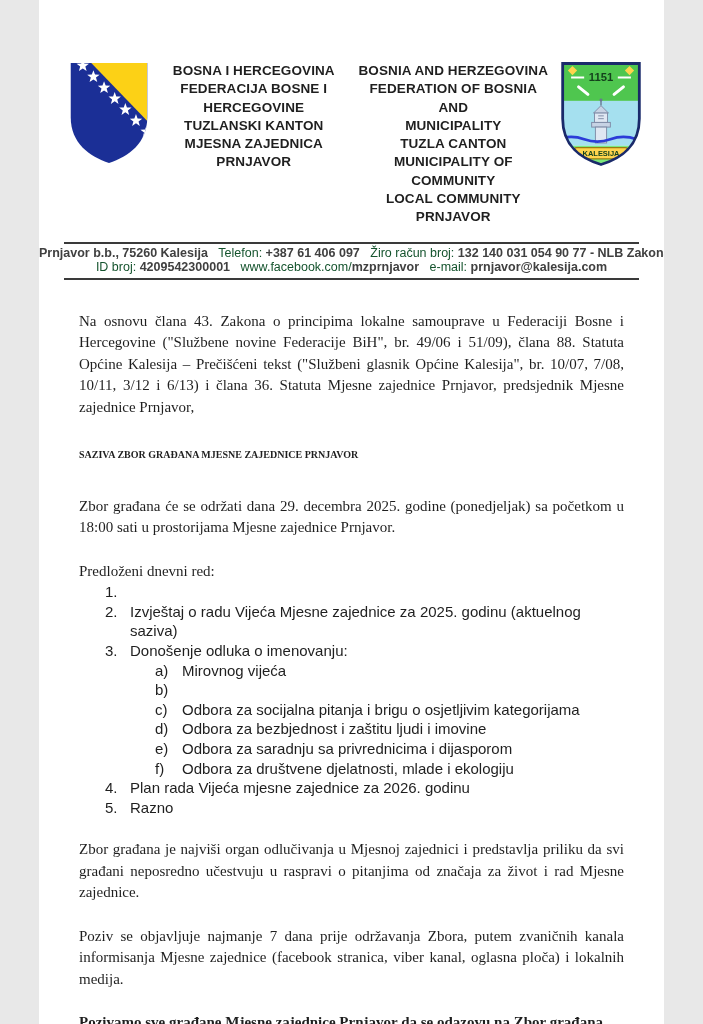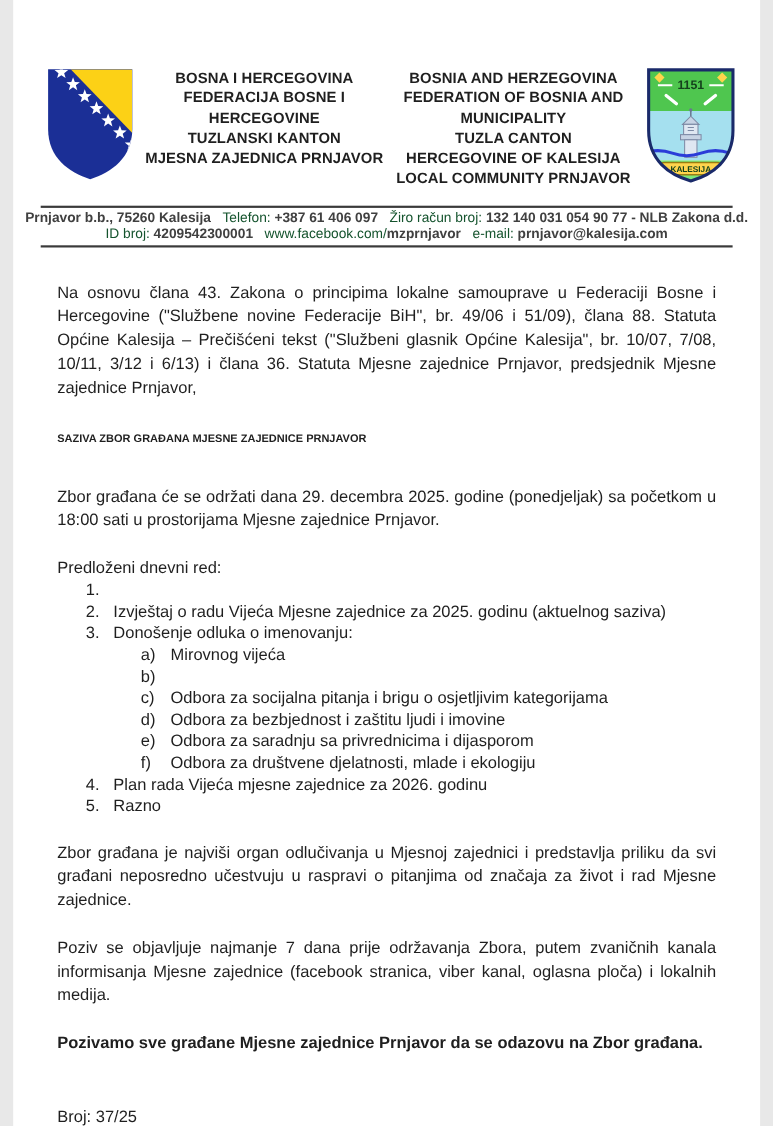--- a/index.html
+++ b/index.html
@@ -1,18 +1,18 @@
 <!DOCTYPE html>
 <html><head>
 <meta charset="utf-8">
 <style>
   html,body{margin:0;padding:0;background:#e8e8e8;}
   .page{
     position:relative;
-    width:679px;height:1024px;
+    width:625px;height:1024px;
     margin:0 auto;
     background:#ffffff;
     font-family:"Liberation Sans",sans-serif;
     color:#1f1f1f;
     overflow:hidden;
   }
   
   .header{display:flex;align-items:flex-start;margin:58px 20px 0 28px;}
   .coa{width:84px;height:110px;flex:0 0 auto;}
   .hcols{flex:1;display:flex;margin-top:4px;}
@@ -23,21 +23,21 @@
   
   .rule{height:2px;background:#3a3a3a;margin:0 25px;}
   .rule.r1{margin-top:15px;}
   .contact{text-align:center;font-size:12.5px;line-height:14.5px;padding:2px 0 3px;}
   .contact .row{white-space:nowrap;}
   .c-label{color:#14532d;}
   .c-value{color:#404040;font-weight:bold;}
   .gap{margin-left:7px;}
   
   .doc{margin:0 40px;font-size:15px;line-height:21.5px;}
-  .doc p{margin:0;}
+  .doc p{margin:0;font-family:Liberation Serif, serif;}
   .just{text-align:justify;}
   .p1{margin-top:31px !important;}
   .h-title{text-align:left;font-weight:bold;font-size:10px;margin-top:26px !important;}
   .p2{margin-top:30px !important;}
   .agenda-title{margin-top:22px !important;}
   .olist{margin-top:0;}
   .li{display:flex;line-height:19.6px;}
   .li .mk{flex:0 0 25px;margin-left:26px;}
   .li.sub .mk{flex:0 0 27px;margin-left:76px;}
   .p3{margin-top:22px !important;}
@@ -79,21 +79,21 @@
         <div>FEDERACIJA BOSNE I</div>
         <div>HERCEGOVINE</div>
         <div>TUZLANSKI KANTON</div>
         <div>MJESNA ZAJEDNICA PRNJAVOR</div>
       </div>
       <div class="hcol en">
         <div>BOSNIA AND HERZEGOVINA</div>
         <div>FEDERATION OF BOSNIA AND</div>
         <div>MUNICIPALITY</div>
         <div>TUZLA CANTON</div>
-        <div>HERCEGOVINE OF KALESIJA</div>
+        <div>MUNICIPALITY OF COMMUNITY</div>
         <div>LOCAL COMMUNITY PRNJAVOR</div>
       </div>
     </div>
 
     <svg class="emblem" viewBox="0 0 92 118" aria-hidden="true">
       <defs>
         <path id="kShield" d="M5,5 H87 V64 C87,93 67,107 46,113 C25,107 5,93 5,64 Z"></path>
         <clipPath id="kClip">
             <use href="#kShield"></use>
           </clipPath>

